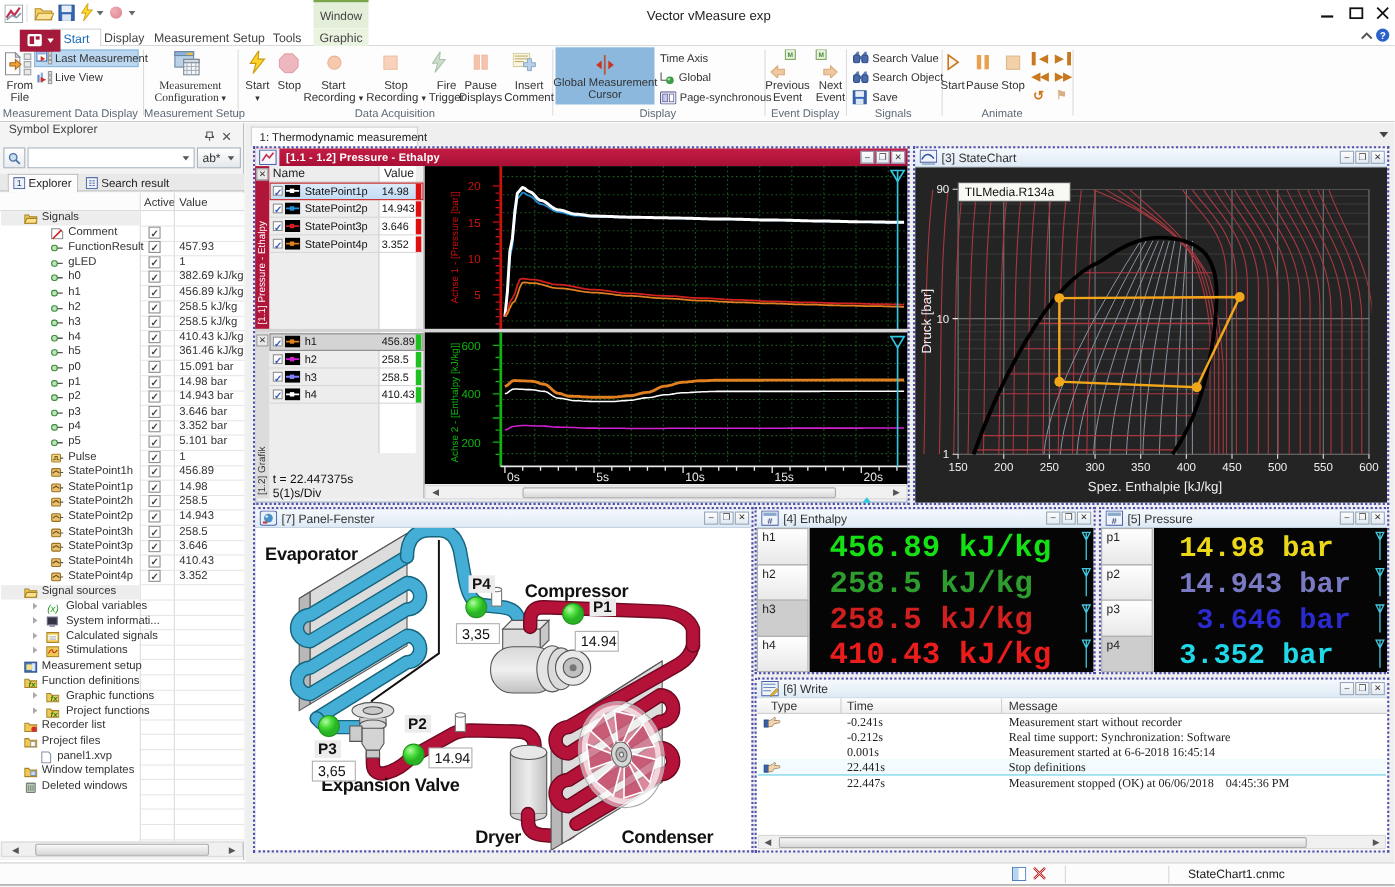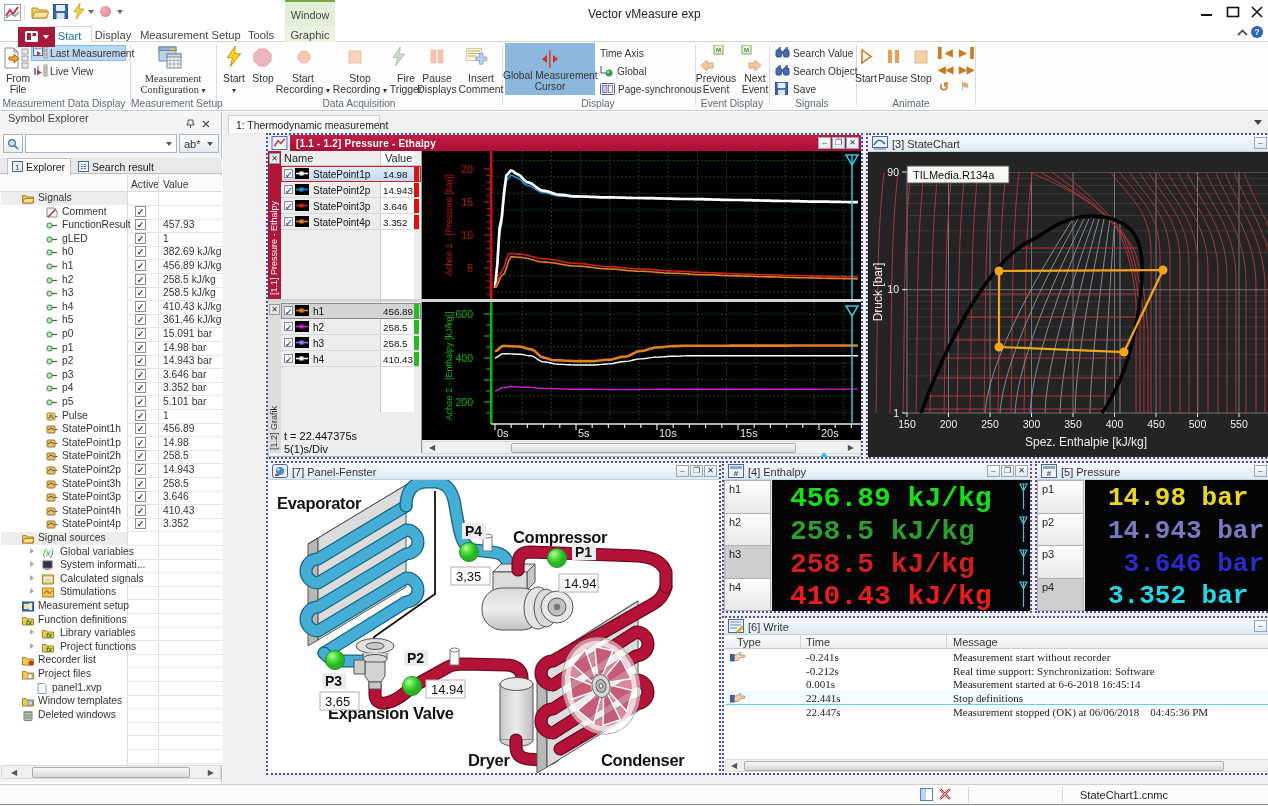--- a/index.html
+++ b/index.html
@@ -24,21 +24,21 @@
 .dim { color:#a8aeb4; }
 .ribbtn { position:absolute; text-align:center; font-size:10.4px; color:#333; }
 .smallitem { position:absolute; font-size:10.2px; color:#333; white-space:nowrap; }
 
 #sidebar { position:absolute; left:0; top:112px; width:222px; height:670px; background:#f4f4f4; border-right:1px solid #b6bcc2;}
 .sbrow { position:absolute; font-size:10.3px; color:#333; white-space:nowrap; }
 .cb { position:absolute; width:11px; height:11px; border:1px solid #8e8e8e; background:#fdfdfd; font-size:9px; line-height:10px; text-align:center; color:#3b3f46; font-weight:bold;}
 
 #mdi { position:absolute; left:223px; top:112px; width:1045px; height:672px; background:#efefef; }
 #doctab { position:absolute; left:5px; top:3px; width:152px; height:18px; background:#fcfcfc; border:1px solid #cfcfcf; border-bottom:none; font-size:10.4px; color:#222; padding:4px 0 0 7px; white-space:nowrap; }
-.mwin { position:absolute; border:2px dotted #4f4fae; background:#f0f0f0; box-shadow: inset 0 0 0 1px #a4b8ca; margin-left: 36px; }
+.mwin { position:absolute; border:2px dotted #4f4fae; background:#f0f0f0; box-shadow: inset 0 0 0 1px #a4b8ca; }
 .mtitle { height:17px; background:linear-gradient(#f5f9fd,#dfeaf5); border-bottom:1px solid #c2d3e3; font-size:11px; color:#333; position:relative; }
 .mtitle .ttxt { position:absolute; left:24px; top:3px; }
 .wbtns { position:absolute; right:2px; top:2px; }
 .wbtn { display:inline-block; width:13px; height:12px; background:linear-gradient(#fdfdfd,#e2e9f0); border:1px solid #98a8ba; margin-left:1px; text-align:center; font-size:8px; line-height:10px; color:#333; vertical-align:top;}
 .redbar { background:linear-gradient(#c41d45,#a80f35); height:16px; position:relative; }
 .redbar .ttxt { position:absolute; left:28px; top:2.5px; color:#fff; font-size:10px; font-weight:bold; letter-spacing:0.2px; }
 .vlabel { position:absolute; writing-mode:vertical-rl; transform:rotate(180deg); font-size:10px; }
 
 .dlab { position:absolute; background:linear-gradient(#ffffff,#e8e8e8); border:1px solid #b0b0b0; font-size:11px; color:#222; padding:2px 0 0 4px; }
 .dlab.selgray { background:#cdcdcd; }
@@ -562,21 +562,21 @@
       <path d="M0.5 2.5 L4 2.5 L5 4 L11.5 4 L11.5 10 L0.5 10 Z" fill="#f0c952" stroke="#a8822a"></path>
       <text x="4" y="9.5" font-size="7" font-style="italic" fill="#208020" font-weight="bold">fx</text>
     </svg>
     <div class="sbrow" style="left:38px;top:502px">Function definitions</div>
     <div class="abs" style="left:127px;top:515px;width:95px;height:1px;background:#e6e6e6"></div>
     <div class="abs" style="left:30px;top:517px;width:0;height:0;border:3.5px solid transparent;border-left:4.5px solid #aaa"></div>
     <svg class="abs" style="left:42px;top:516px" width="12" height="11" viewBox="0 0 12 11">
       <path d="M0.5 2.5 L4 2.5 L5 4 L11.5 4 L11.5 10 L0.5 10 Z" fill="#f0c952" stroke="#a8822a"></path>
       <text x="4" y="9.5" font-size="7" font-style="italic" fill="#208020" font-weight="bold">fx</text>
     </svg>
-    <div class="sbrow" style="left:60px;top:515px">Library variables</div>
+    <div class="sbrow" style="left:60px;top:515px">Graphic functions</div>
     <div class="abs" style="left:127px;top:528px;width:95px;height:1px;background:#e6e6e6"></div>
     <div class="abs" style="left:30px;top:531px;width:0;height:0;border:3.5px solid transparent;border-left:4.5px solid #aaa"></div>
     <svg class="abs" style="left:42px;top:530px" width="12" height="11" viewBox="0 0 12 11">
       <path d="M0.5 2.5 L4 2.5 L5 4 L11.5 4 L11.5 10 L0.5 10 Z" fill="#f0c952" stroke="#a8822a"></path>
       <text x="4" y="9.5" font-size="7" font-style="italic" fill="#208020" font-weight="bold">fx</text>
     </svg>
     <div class="sbrow" style="left:60px;top:529px">Project functions</div>
     <div class="abs" style="left:127px;top:542px;width:95px;height:1px;background:#e6e6e6"></div>
     <svg class="abs" style="left:22px;top:543px" width="12" height="11" viewBox="0 0 12 11">
       <path d="M0.5 2.5 L4 2.5 L5 4 L11.5 4 L11.5 10 L0.5 10 Z" fill="#f0c952" stroke="#a8822a"></path>

